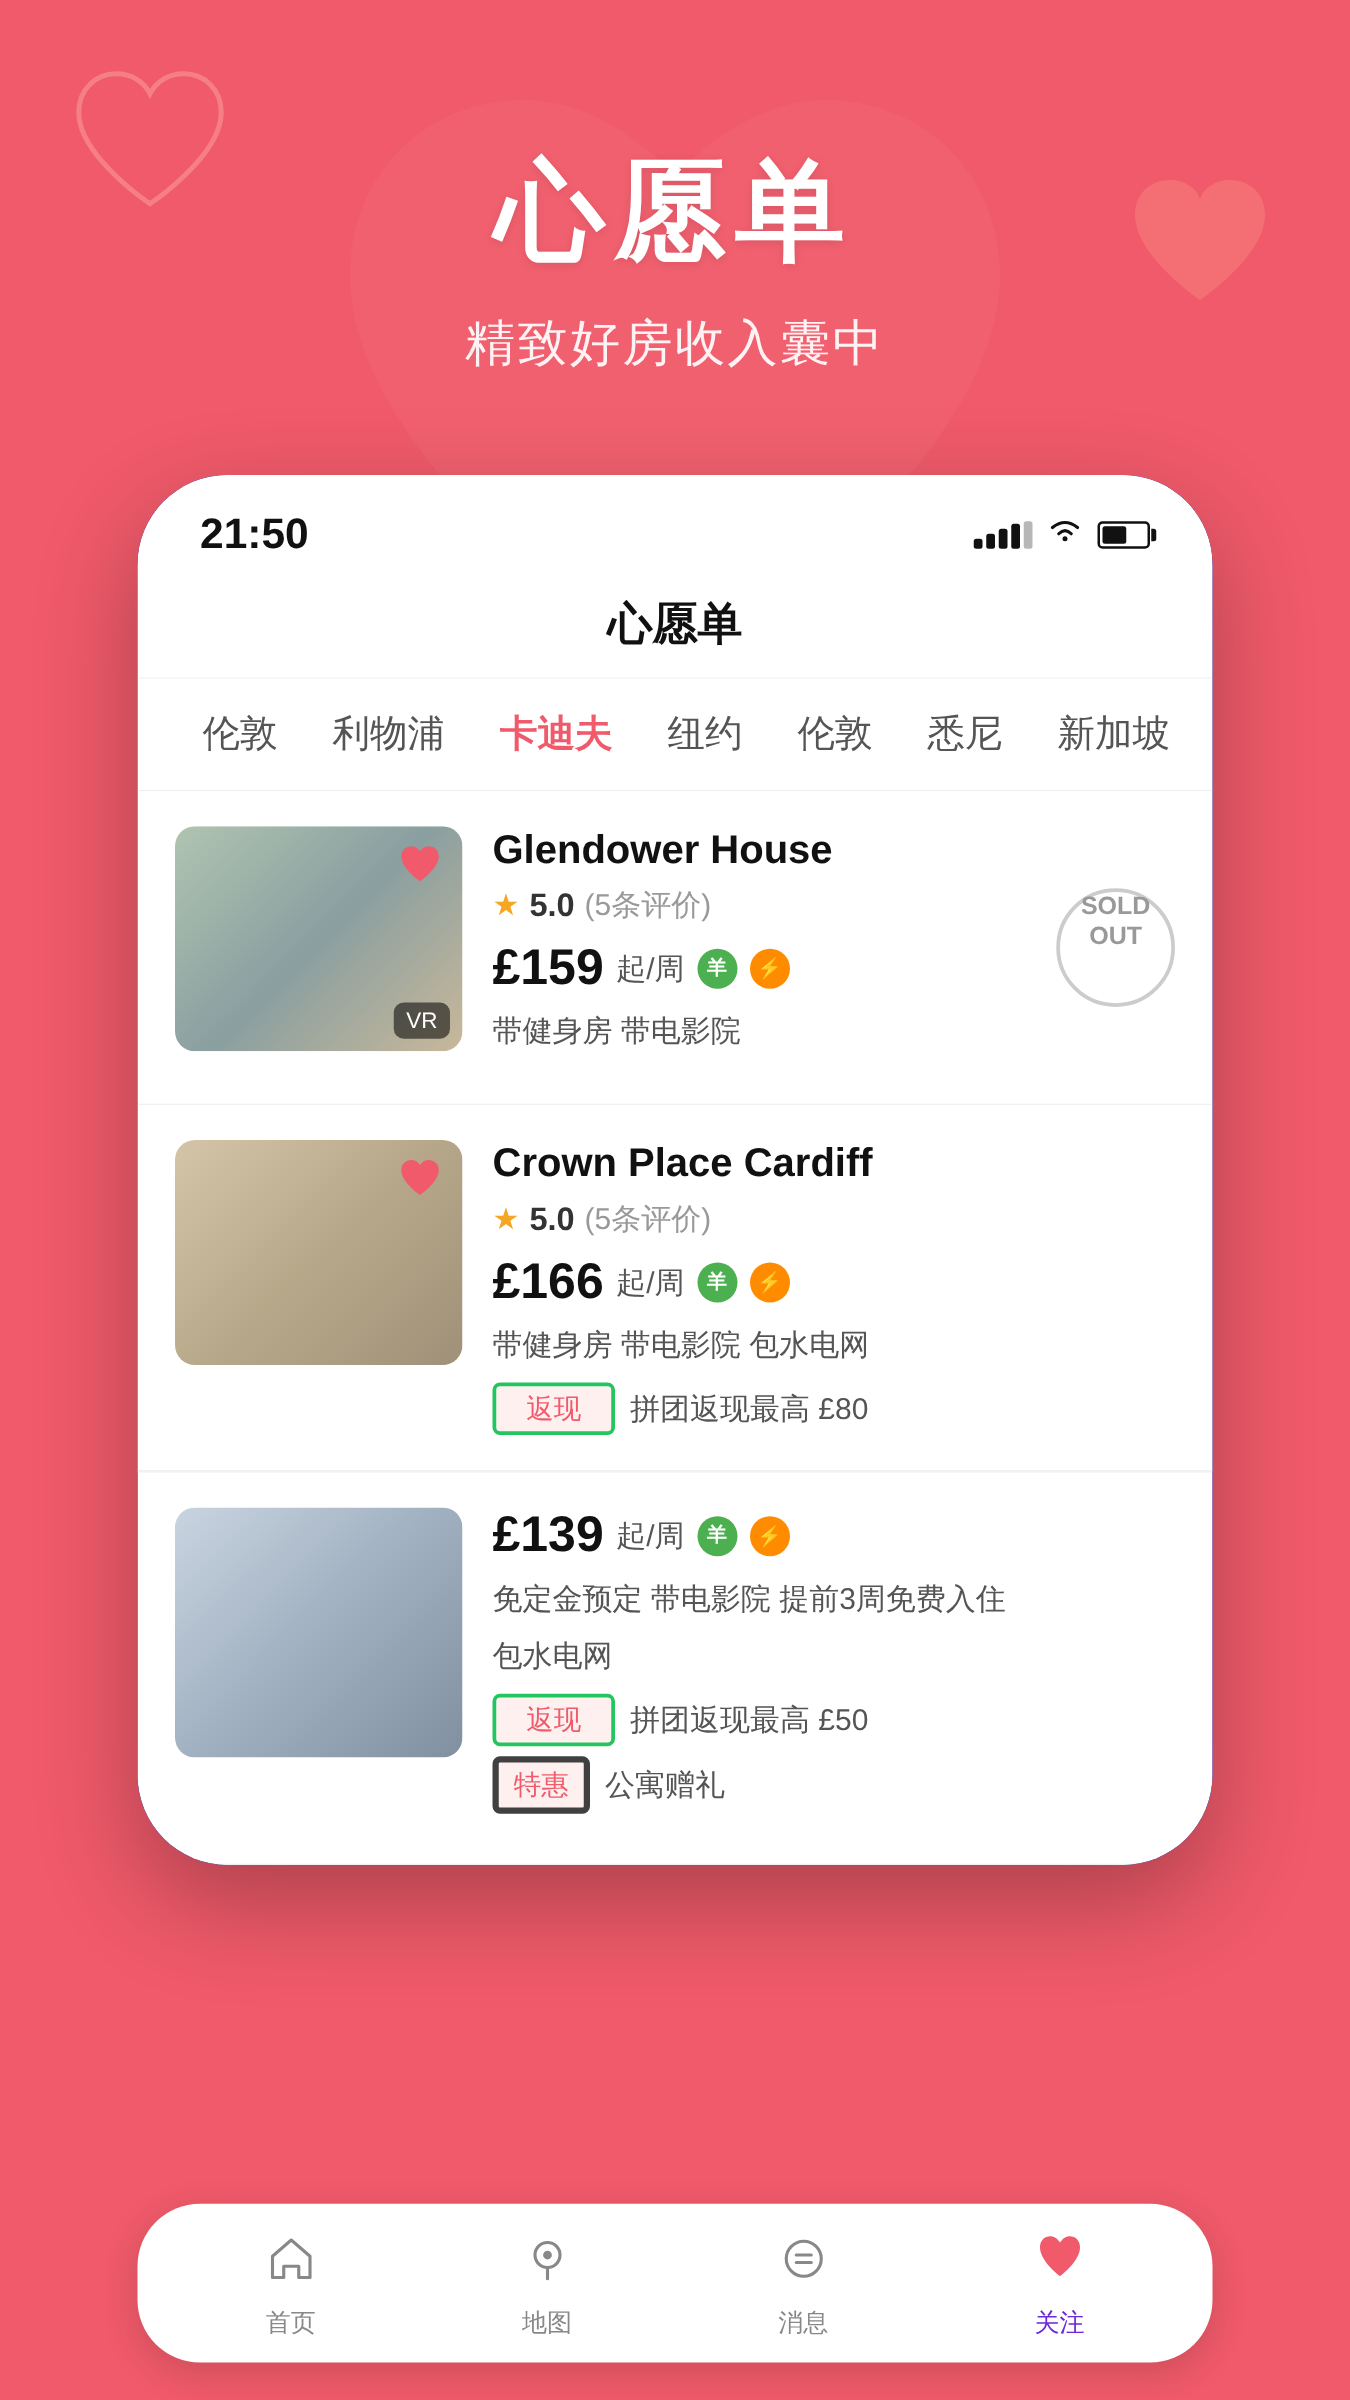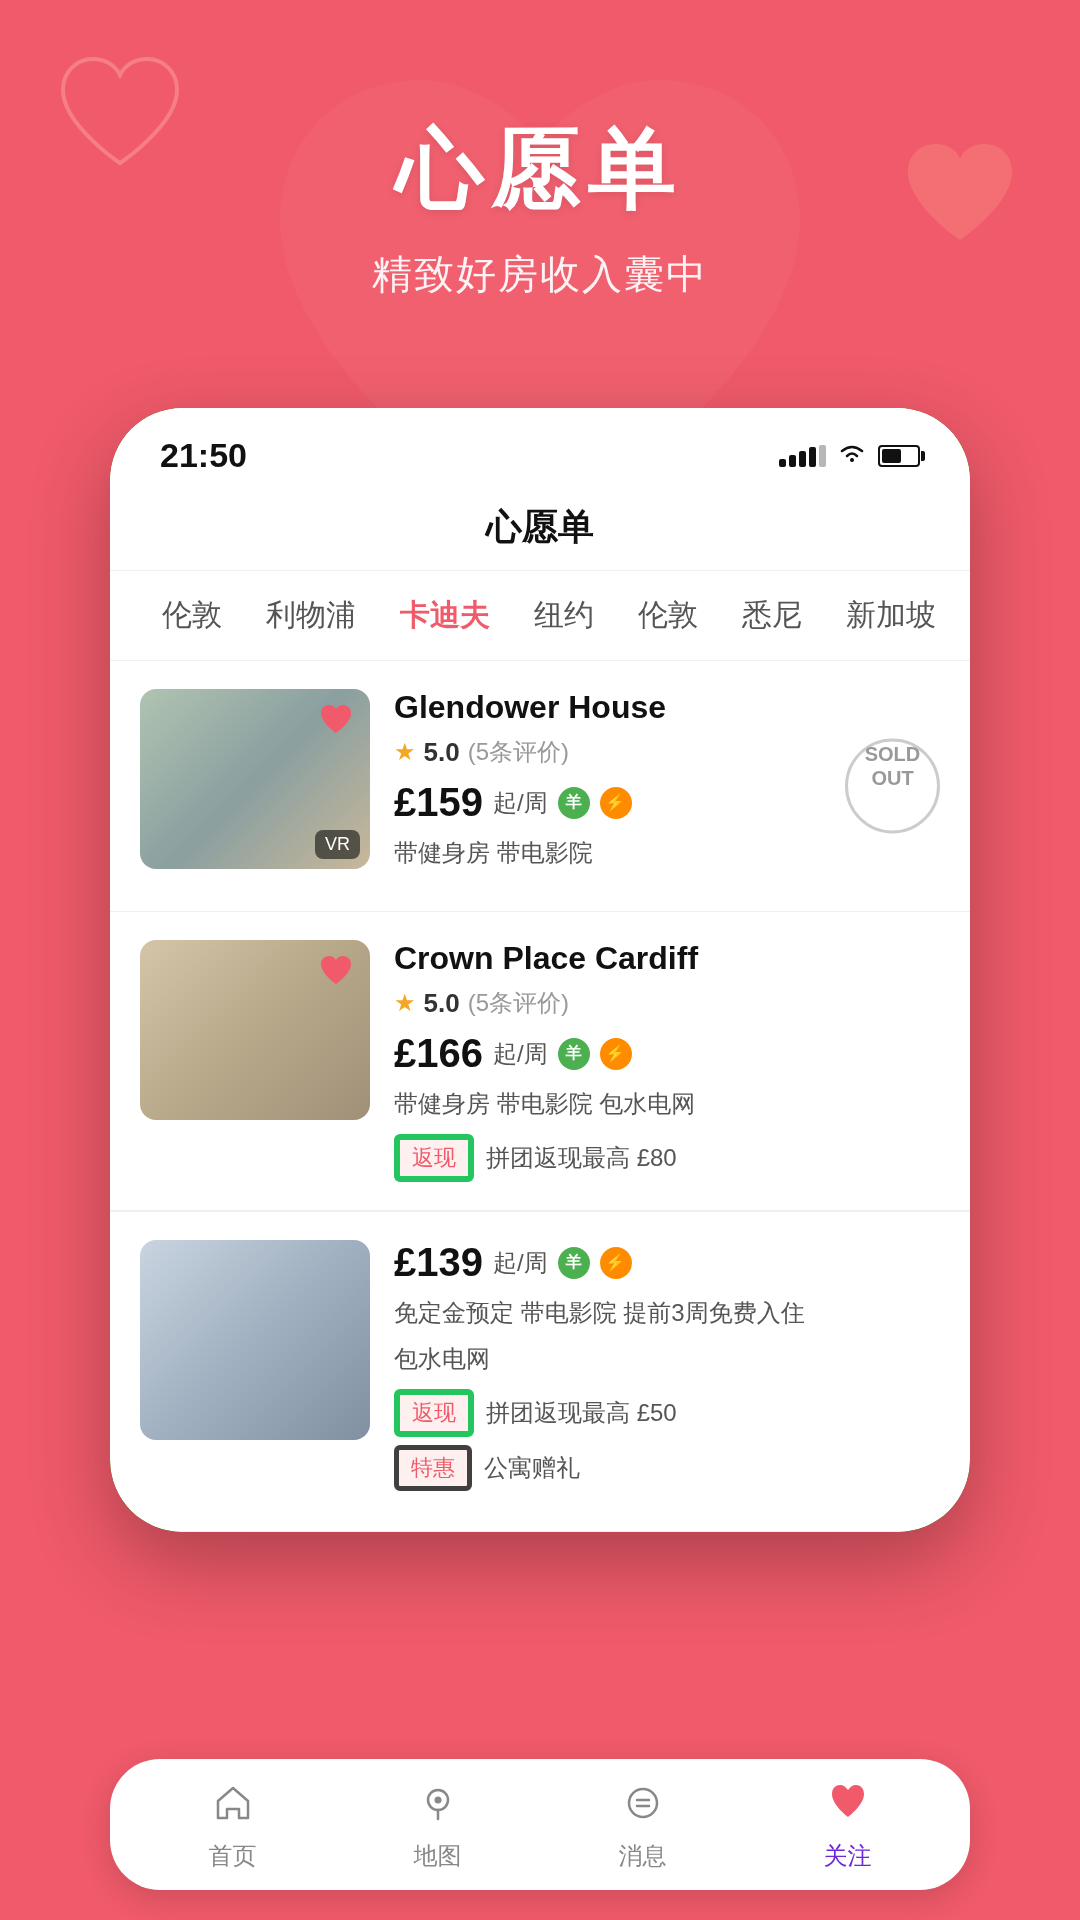--- a/index.html
+++ b/index.html
@@ -69,26 +69,25 @@
       letter-spacing: 2px;
     }
 
     
     .phone-frame {
       position: absolute;
       top: 380px;
       left: 50%;
       transform: translateX(-50%);
       width: 860px;
-      background: #4d7c0f;
+      background: #1d4ed8;
       border-radius: 72px;
       box-shadow: 0 30px 80px rgba(0,0,0,0.28);
       overflow: hidden;
       z-index: 2;
-      margin-top: 28px;
     }
     .phone-frame-inner {
       background: #fff;
       border-radius: 72px;
       overflow: hidden;
     }
 
     
     .status-bar {
       display: flex;
@@ -329,24 +328,24 @@
     .tag-row {
       display: flex;
       align-items: center;
       flex-wrap: wrap;
       gap: 12px;
       margin-top: 10px;
     }
     .tag-rebate {
       background: #fff0f0;
       color: #f05a6a;
-      border: 6px solid #22c55e;
+      border: 3px solid #22c55e;
       border-radius: 6px;
       font-size: 22px;
-      padding: 3px 12px;
+      padding: 3px 24px;
     }
     .tag-special {
       background: #fff0f0;
       color: #f05a6a;
       border: 5px solid #404040;
       border-radius: 6px;
       font-size: 22px;
       padding: 3px 12px;
     }
     .tag-text {
@@ -382,21 +381,21 @@
     }
     .nav-icon {
       font-size: 44px;
       color: #888;
       line-height: 1;
     }
     .nav-icon.active {
       color: #f05a6a;
     }
     .nav-label {
-      font-size: 24px;
+      font-size: 20px;
       color: #888;
     }
     .nav-label.active {
       color: #6d28d9;
     }
   </style>
 </head>
 <body>
 
 <div class="bg-hearts">

